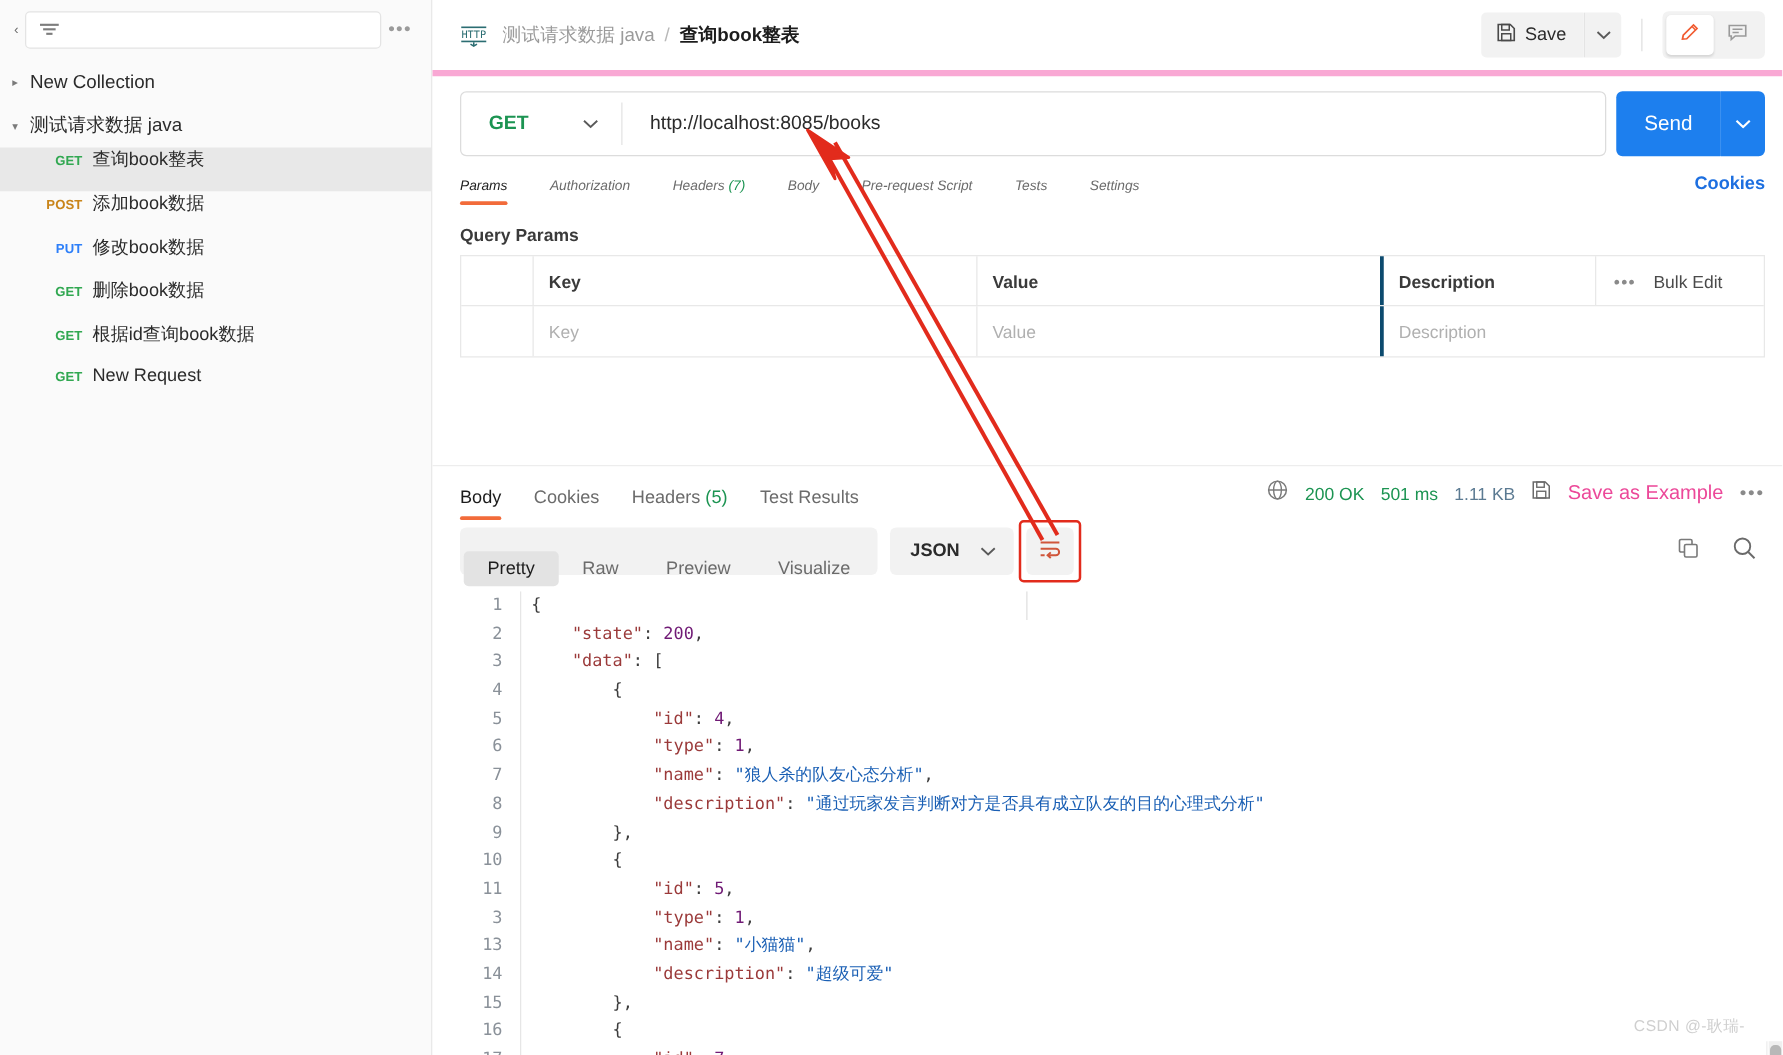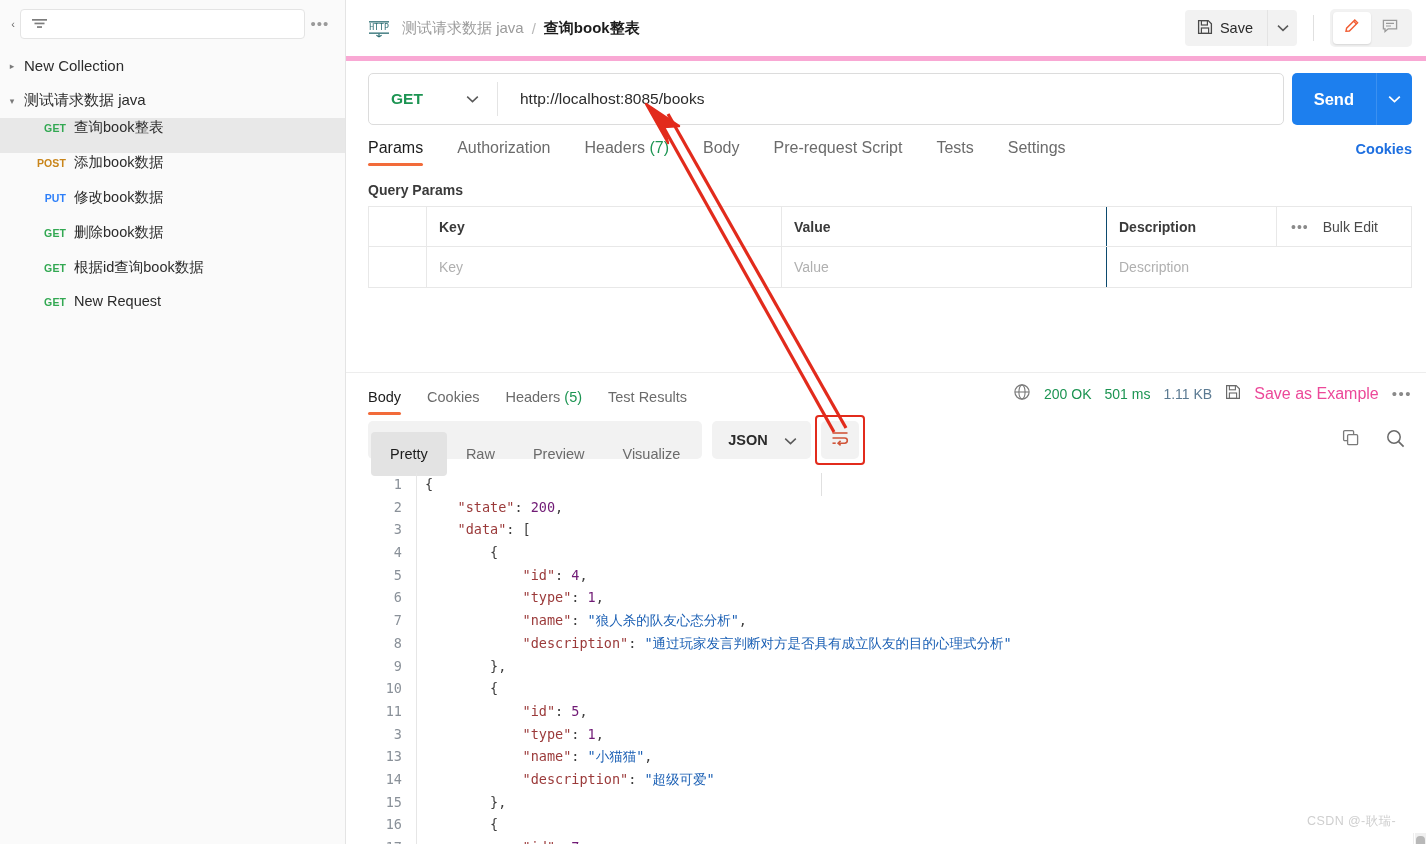--- a/index.html
+++ b/index.html
@@ -107,38 +107,38 @@
   .method-caret { color: #5a5a5a; font-size: 12px; }
   .url-sep { width: 1px; height: 34px; background: #e4e4e4; }
   .url-input {
     flex: 1; height: 100%; border: 0; outline: none; font-size: 15.5px;
     padding-left: 22px; color: #2b2b2b; font-family: "Liberation Sans", sans-serif;
     background: transparent;
   }
   .send-grp { display: flex; align-items: center; }
   .send-btn {
     height: 52px; background: #1d7fee; color: #fff; font-size: 16.5px;
-    font-weight: bold; border-radius: 5px 0 0 5px; display: flex;
+    font-weight: normal; border-radius: 5px 0 0 5px; display: flex;
     align-items: center; padding: 0 22px; cursor: pointer;
   }
   .send-caret {
     height: 52px; width: 36px; background: #1d7fee; color: #fff;
     border-radius: 0 5px 5px 0; border-left: 1px solid #3b90f0;
     display: flex; align-items: center; justify-content: center;
     font-size: 12px; cursor: pointer;
   }
 
   
   .req-tabs {
     display: flex; align-items: flex-end; padding: 14px 14px 0 22px;
     position: relative;
   }
   .rtab {
-    font-size: 16px; color: #6b6b6b; padding: 0 0 9px 0; margin-right: 34px;
-    cursor: pointer; position: relative; white-space: nowrap;
+    font-size: 11px; color: #6b6b6b; padding: 0 0 9px 0; margin-right: 34px;
+    cursor: pointer; position: relative; white-space: nowrap; font-style: italic;
   }
   .rtab.active { color: #1c1c1c; }
   .rtab.active:after {
     content: ""; position: absolute; left: 0; right: 0; bottom: 0;
     height: 3px; background: #f26b3a; border-radius: 2px;
   }
   .cnt-green { color: #1c9452; }
   .tabs-spacer { flex: 1; }
   .cookies-link {
     font-size: 14.5px; color: #1d6fe0; font-weight: bold; padding-bottom: 9px;
@@ -146,21 +146,21 @@
   }
 
   .qp-title { font-size: 14px; font-weight: bold; color: #3a3a3a; padding: 16px 0 8px 22px; }
 
   .qp-table { margin: 0 14px 0 22px; border: 1px solid #e8e8e8; border-top: 1px solid #e8e8e8; }
   .qp-row { display: flex; height: 40px; }
   .qp-row.head { border-bottom: 1px solid #e8e8e8; }
   .qp-cb { width: 58px; flex: 0 0 58px; border-right: 1px solid #e8e8e8; }
   .qp-key { width: 355px; flex: 0 0 355px; border-right: 1px solid #e8e8e8;
     display: flex; align-items: center; padding-left: 12px; }
-  .qp-val { width: 325px; flex: 0 0 325px; border-right: 1px solid #0c4a6e;
+  .qp-val { width: 325px; flex: 0 0 325px; border-right: 3px solid #0c4a6e;
     display: flex; align-items: center; padding-left: 12px; }
   .qp-desc { flex: 1; display: flex; align-items: center; padding-left: 12px; }
   .qp-hcell-txt { font-size: 14px; font-weight: bold; color: #3a3a3a; }
   .qp-ph { font-size: 14px; color: #b0b0b0; }
   .qp-bulk {
     width: 135px; flex: 0 0 135px; border-left: 1px solid #e8e8e8;
     display: flex; align-items: center; justify-content: flex-start;
     gap: 14px; padding-left: 14px;
   }
   .bulk-dots { color: #8a8a8a; font-size: 14px; letter-spacing: 1px; line-height: 8px; }
@@ -185,21 +185,21 @@
   .meta-size { font-size: 14px; color: #5b7a92; }
   .meta-save { font-size: 16px; color: #ec4899; cursor: pointer; }
   .meta-dots { color: #8a8a8a; font-size: 15px; letter-spacing: 1.5px; line-height: 8px; cursor: pointer; }
 
   .view-bar { display: flex; align-items: center; padding: 6px 14px 0 22px; gap: 10px; }
   .seg {
     display: flex; align-items: center; background: #f2f2f2; border-radius: 5px;
     height: 38px; padding: 3px;
   }
   .seg-btn {
-    height: 44px; display: flex; align-items: center; padding: 0 19px;
+    height: 28px; display: flex; align-items: center; padding: 0 19px;
     font-size: 14.5px; color: #6b6b6b; border-radius: 4px; cursor: pointer; margin-top: 28px;
   }
   .seg-btn.active { background: #e3e3e3; color: #1c1c1c; }
   .json-sel {
     display: flex; align-items: center; gap: 16px; background: #f2f2f2;
     border-radius: 5px; height: 38px; padding: 0 14px 0 16px; cursor: pointer;
   }
   .json-txt { font-size: 14.5px; color: #2b2b2b; font-weight: bold; }
   .wrap-btn {
     width: 38px; height: 38px; background: #f2f2f2; border-radius: 5px;

